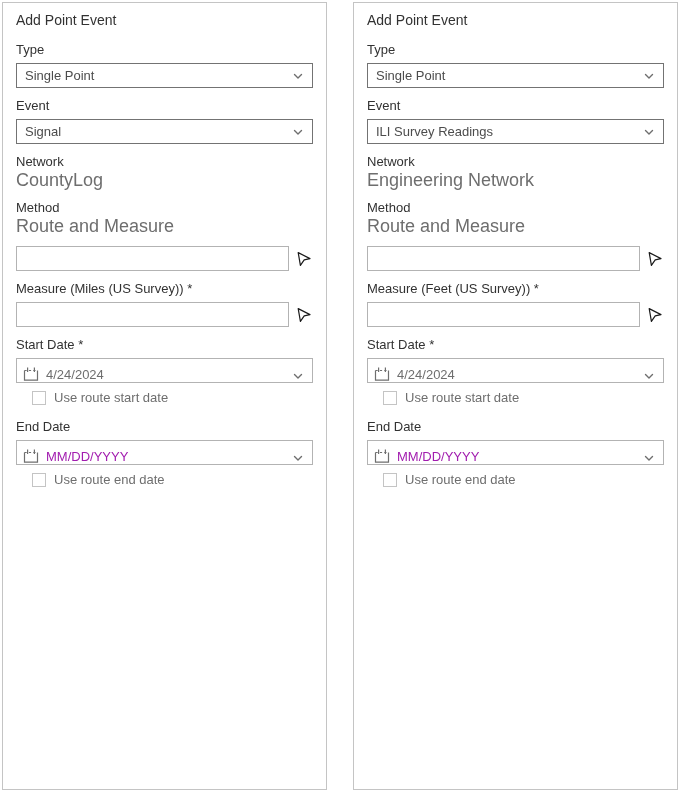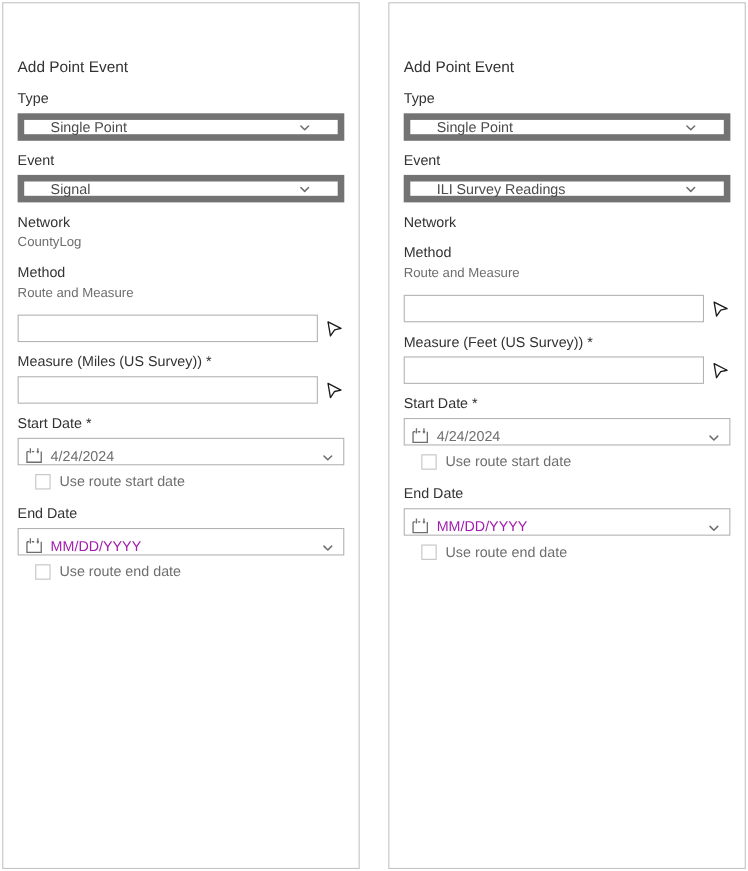--- a/index.html
+++ b/index.html
@@ -1,27 +1,27 @@
 <!DOCTYPE html>
 <html><head>
 <meta charset="utf-8">
 <style>
   * { box-sizing: border-box; margin: 0; padding: 0; }
   html, body { width: 680px; height: 792px; background: #ffffff;
     font-family: "Liberation Sans", sans-serif; }
   .stage { display: flex; gap: 26px; padding: 2px; width: 680px; height: 792px; }
   .panel { width: 325px; height: 788px; border: 1px solid #c4c4c4; background: #ffffff;
     padding: 8px 13px; overflow: hidden; }
-  .panel-title { font-size: 14px; color: #323232; line-height: 18px; margin-bottom: 13px; margin-top: 40px; }
+  .panel-title { font-size: 14px; color: #323232; line-height: 18px; margin-bottom: 13px; }
   .fg { margin-bottom: 10px; }
   .flabel { display: block; font-size: 13px; color: #323232; line-height: 16px; margin-bottom: 5px; }
-  .static-val { font-size: 12px; color: #6e6e6e; line-height: 16px; margin-top: 2px; }
+  .static-val { font-size: 18px; color: #6e6e6e; line-height: 16px; margin-top: 2px; }
   .fg-static { margin-bottom: 12px; }
   .selectbox { display: flex; align-items: center; justify-content: space-between;
-    height: 25px; border: 6px solid #737373; background: #fff; padding: 0 24px; cursor: default; }
+    height: 25px; border: 1px solid #737373; background: #fff; padding: 0 8px; cursor: default; }
   .selectbox .sel-text { font-size: 13px; color: #4c4c4c; }
   .inputrow { display: flex; align-items: center; }
   .textinput { flex: 1; height: 25px; border: 1px solid #b3b3b3; background: #fff;
     font-size: 13px; color: #4c4c4c; padding: 0 6px; outline: none;
     font-family: "Liberation Sans", sans-serif; }
   .pick-arrow { width: 20px; height: 20px; margin-left: 4px; flex: none;
     display: flex; align-items: center; justify-content: center; cursor: pointer; }
   .datebox { display: flex; align-items: flex-end; height: 25px; border: 1px solid #b3b3b3;
     background: #fff; padding: 0 8px 0 6px; }
   .datebox .cal { flex: none; display: flex; align-items: center; margin-right: 7px; }
@@ -182,20 +182,21 @@
         <span class="chev">
             <svg width="12" height="12">
               <use href="#icon-chevron"></use>
             </svg>
           </span>
       </div>
     </div>
 
     <div class="fg-static">
       <span class="flabel" style="margin-bottom:0">Network</span>
+      <div class="static-val">Engineering Network</div>
     </div>
 
     <div class="fg-static">
       <span class="flabel" style="margin-bottom:0">Method</span>
       <div class="static-val">Route and Measure</div>
     </div>
 
     <div class="fg">
       <div class="inputrow">
         <input class="textinput" type="text" value="" style="">

